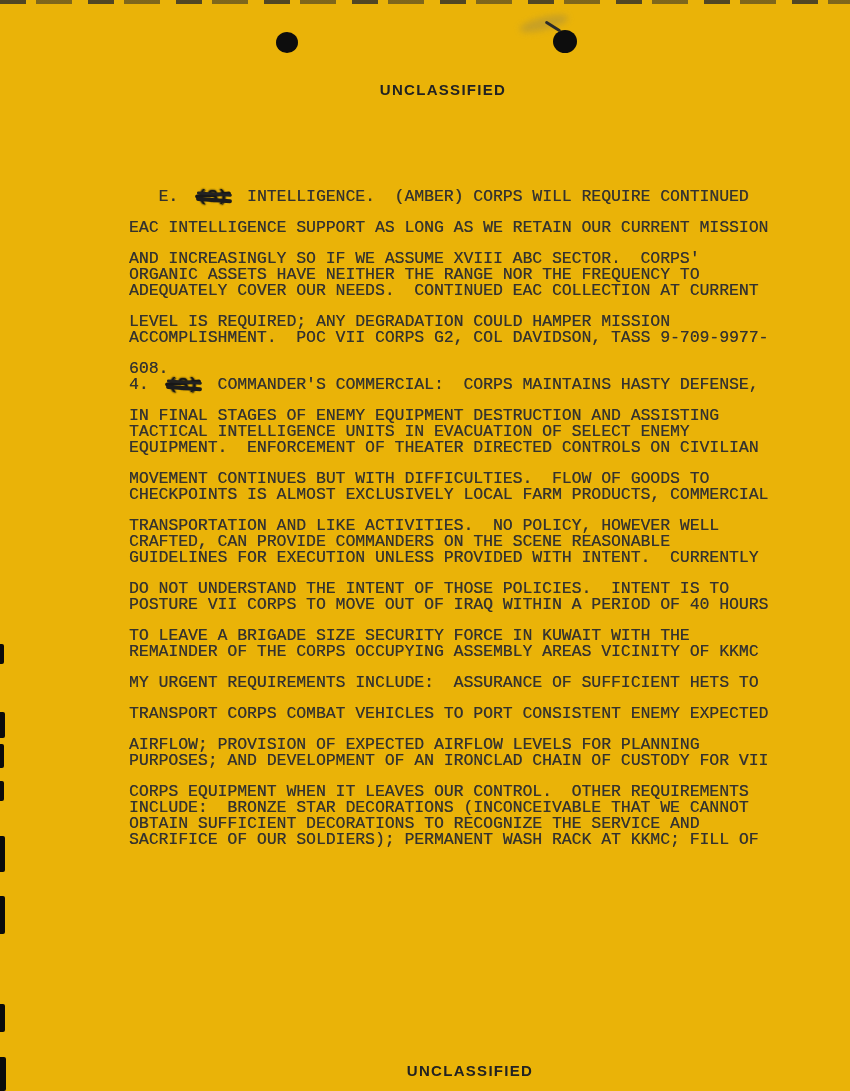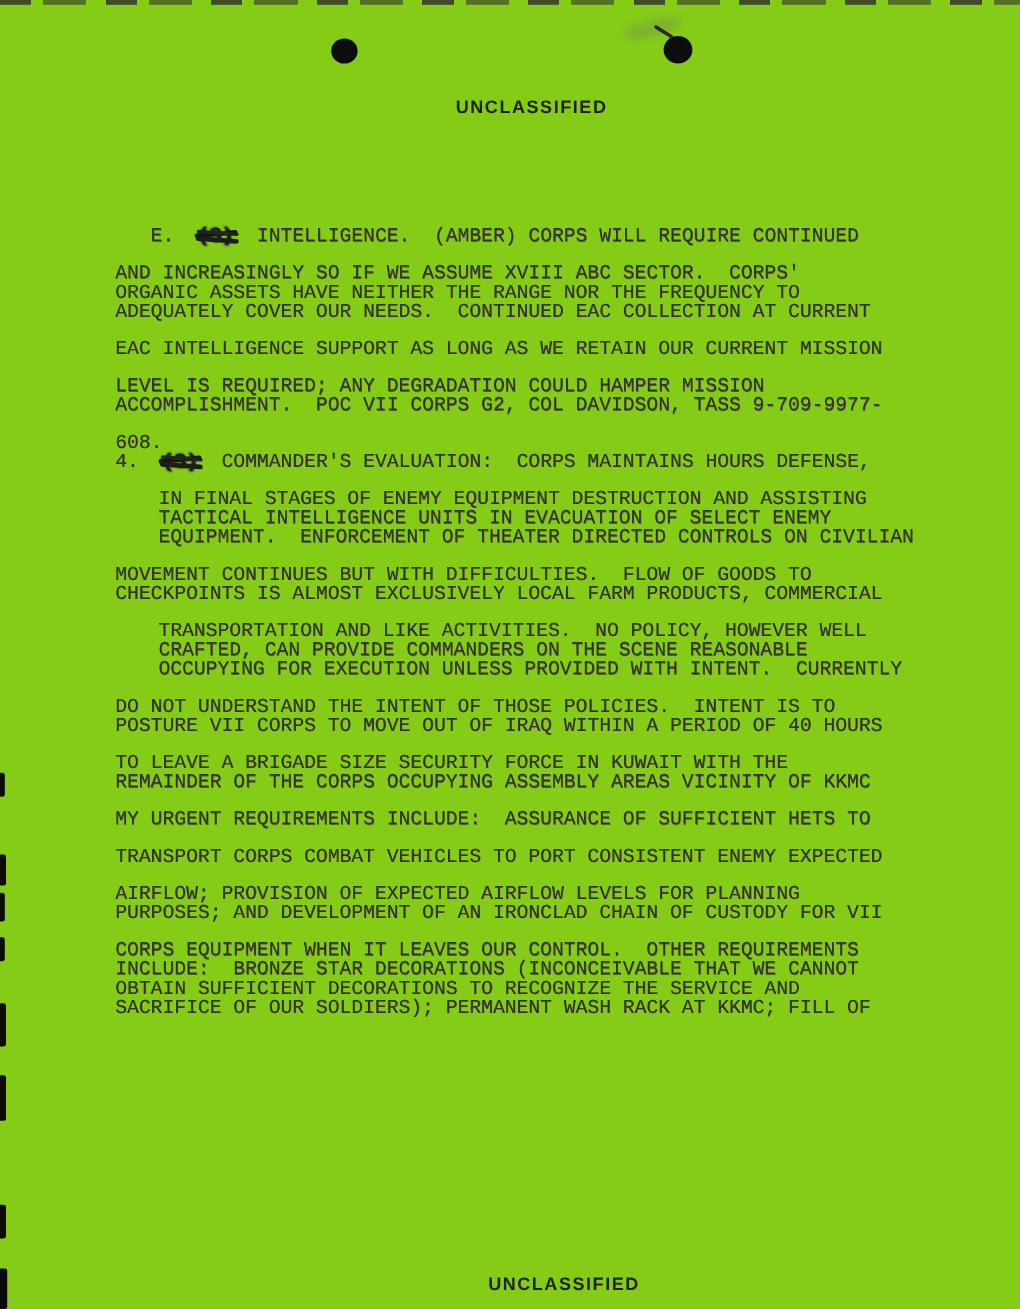--- a/index.html
+++ b/index.html
@@ -1,18 +1,18 @@
 <!DOCTYPE html>
 <html><head>
 <meta charset="utf-8">
 <style>
   html,body { margin:0; padding:0; background:#d9d9d9; }
   .page {
     position:relative; width:850px; height:1091px; margin:0 auto;
-    background:#84cc16; overflow:hidden;
+    background:#eab308; overflow:hidden;
     font-family:"Liberation Mono","DejaVu Sans Mono",monospace;
   }
   
   .scan-edge-top {
     position:absolute; top:0; left:0; width:100%; height:4px; opacity:.8;
     background:repeating-linear-gradient(90deg,
       #2b2b2b 0 26px, transparent 26px 36px,
       rgba(43,43,43,.7) 36px 72px, transparent 72px 88px);
   }
   .hole { position:absolute; background:#0d0d0d; border-radius:50%; }
@@ -31,26 +31,26 @@
 
   .classification {
     position:absolute; left:0; width:100%; text-align:center;
     font-family:"Liberation Sans",sans-serif; font-weight:bold;
     font-size:15px; letter-spacing:1.3px; color:#222;
   }
   .cls-header { top:81px;  transform:translateX(18px); }
   .cls-footer { top:1062px; transform:translateX(45px); }
 
   .doc-body {
-    position:absolute; left:96px; top:189px; width:690px;
+    position:absolute; left:129px; top:189px; width:690px;
     font-size:16.4px; line-height:16px; color:#34322e;
     text-shadow:0.3px 0.3px 0.5px rgba(62,60,55,.75);
   }
   .para { margin:0 0 15px 0; white-space:pre; }
-  .para.gap-lg { margin-top:6px;margin-left:36px; }
+  .para.gap-lg { margin-top:6px; }
 
   
   .redacted {
     position:relative; display:inline-block; color:#161616;
     text-shadow:0 0 2px #1a1a1a, 1px 1px 1.5px #111, -1px 0 1.5px #222;
   }
   .redacted::before {
     content:""; position:absolute; left:-3px; right:-3px; top:4px; height:3.5px;
     background:#171717; transform:rotate(-5deg); border-radius:2px;
   }
@@ -77,36 +77,36 @@
   <div class="edge-mark" style="top:781px;height:20px;width:4px"></div>
   <div class="edge-mark" style="top:836px;height:36px;width:5px"></div>
   <div class="edge-mark" style="top:896px;height:38px;width:5px"></div>
   <div class="edge-mark" style="top:1004px;height:28px;width:5px"></div>
   <div class="edge-mark" style="top:1057px;height:34px;width:6px"></div>
 
   <div class="classification cls-header">UNCLASSIFIED</div>
 
   <div class="doc-body">
     <div class="para"><span>   E.  </span><span class="redacted">(S)</span><span>  INTELLIGENCE.  (AMBER) CORPS WILL REQUIRE CONTINUED</span></div>
+    <div class="para">EAC INTELLIGENCE SUPPORT AS LONG AS WE RETAIN OUR CURRENT MISSION</div>
     <div class="para">AND INCREASINGLY SO IF WE ASSUME XVIII ABC SECTOR.  CORPS'
 ORGANIC ASSETS HAVE NEITHER THE RANGE NOR THE FREQUENCY TO
 ADEQUATELY COVER OUR NEEDS.  CONTINUED EAC COLLECTION AT CURRENT</div>
-    <div class="para">EAC INTELLIGENCE SUPPORT AS LONG AS WE RETAIN OUR CURRENT MISSION</div>
     <div class="para">LEVEL IS REQUIRED; ANY DEGRADATION COULD HAMPER MISSION
 ACCOMPLISHMENT.  POC VII CORPS G2, COL DAVIDSON, TASS 9-709-9977-</div>
     <div class="para"><span>608.
-4.  </span><span class="redacted">(S)</span><span>  COMMANDER'S EVALUATION:  CORPS MAINTAINS HOURS DEFENSE,</span></div>
+4.  </span><span class="redacted">(S)</span><span>  COMMANDER'S COMMERCIAL:  CORPS MAINTAINS HASTY DEFENSE,</span></div>
     <div class="para gap-lg">IN FINAL STAGES OF ENEMY EQUIPMENT DESTRUCTION AND ASSISTING
 TACTICAL INTELLIGENCE UNITS IN EVACUATION OF SELECT ENEMY
 EQUIPMENT.  ENFORCEMENT OF THEATER DIRECTED CONTROLS ON CIVILIAN</div>
     <div class="para">MOVEMENT CONTINUES BUT WITH DIFFICULTIES.  FLOW OF GOODS TO
 CHECKPOINTS IS ALMOST EXCLUSIVELY LOCAL FARM PRODUCTS, COMMERCIAL</div>
     <div class="para gap-lg">TRANSPORTATION AND LIKE ACTIVITIES.  NO POLICY, HOWEVER WELL
 CRAFTED, CAN PROVIDE COMMANDERS ON THE SCENE REASONABLE
-OCCUPYING FOR EXECUTION UNLESS PROVIDED WITH INTENT.  CURRENTLY</div>
+GUIDELINES FOR EXECUTION UNLESS PROVIDED WITH INTENT.  CURRENTLY</div>
     <div class="para">DO NOT UNDERSTAND THE INTENT OF THOSE POLICIES.  INTENT IS TO
 POSTURE VII CORPS TO MOVE OUT OF IRAQ WITHIN A PERIOD OF 40 HOURS</div>
     <div class="para">TO LEAVE A BRIGADE SIZE SECURITY FORCE IN KUWAIT WITH THE
 REMAINDER OF THE CORPS OCCUPYING ASSEMBLY AREAS VICINITY OF KKMC</div>
     <div class="para">MY URGENT REQUIREMENTS INCLUDE:  ASSURANCE OF SUFFICIENT HETS TO</div>
     <div class="para">TRANSPORT CORPS COMBAT VEHICLES TO PORT CONSISTENT ENEMY EXPECTED</div>
     <div class="para">AIRFLOW; PROVISION OF EXPECTED AIRFLOW LEVELS FOR PLANNING
 PURPOSES; AND DEVELOPMENT OF AN IRONCLAD CHAIN OF CUSTODY FOR VII</div>
     <div class="para">CORPS EQUIPMENT WHEN IT LEAVES OUR CONTROL.  OTHER REQUIREMENTS
 INCLUDE:  BRONZE STAR DECORATIONS (INCONCEIVABLE THAT WE CANNOT

